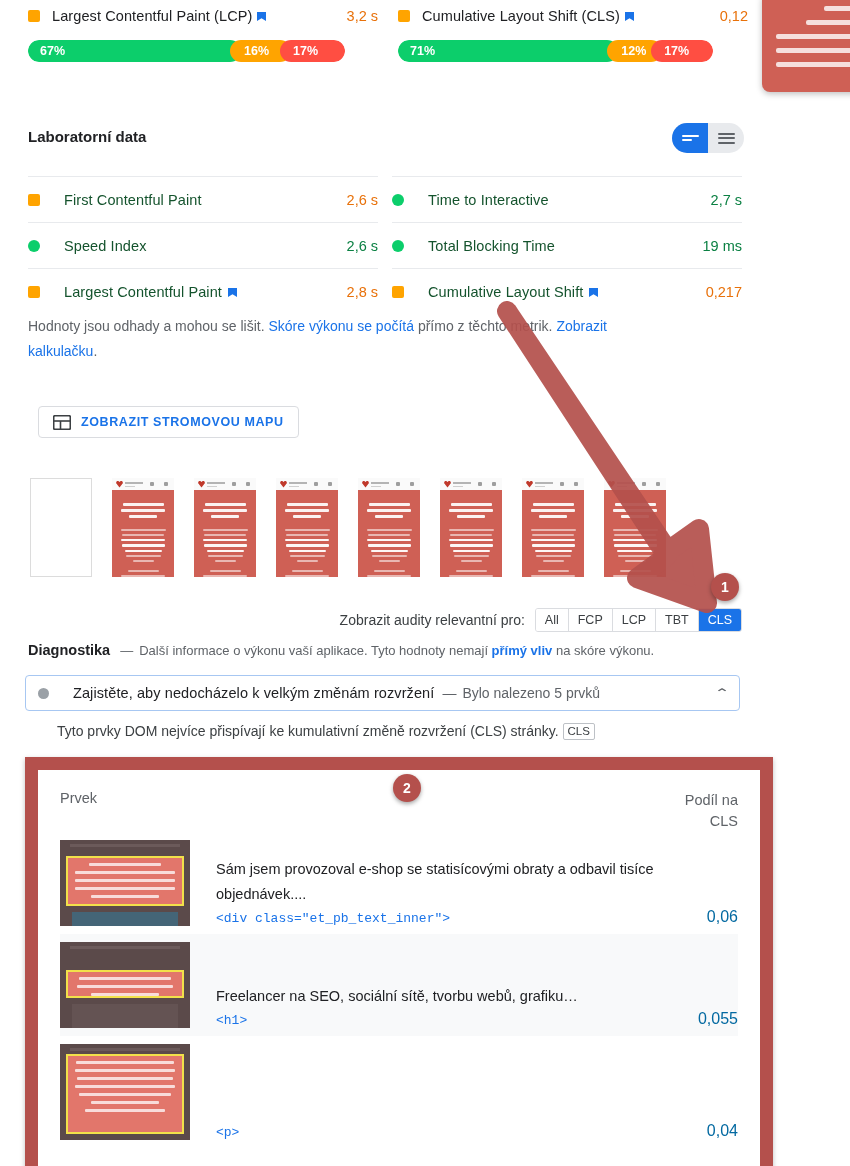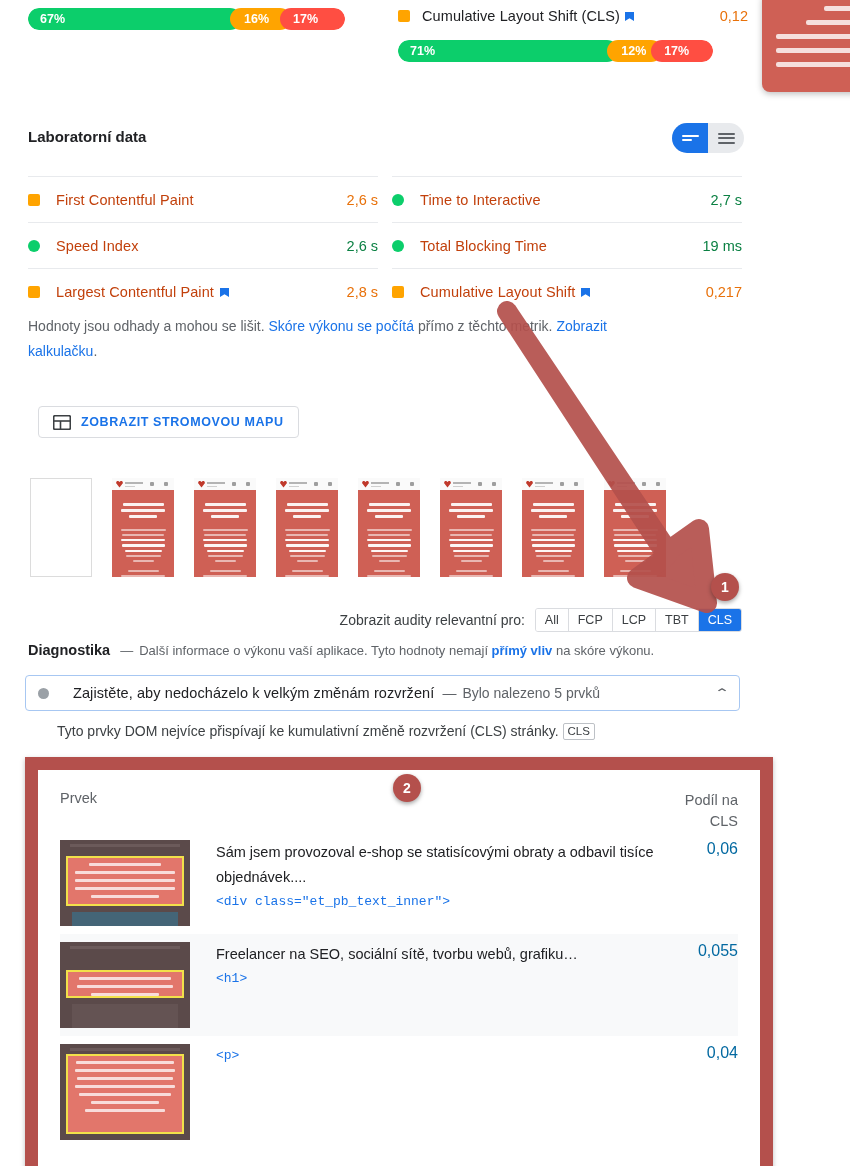--- a/index.html
+++ b/index.html
@@ -55,21 +55,21 @@
   .vt-lines { width:17px; }
   .vt-lines i { display:block; height:2px; border-radius:1px; margin:2.5px 0; }
   .vt-half.sel .vt-lines i { background:#fff; }
   .vt-half.alt .vt-lines i { background:#5f6368; }
 
   .metrics { position:absolute; left:28px; top:58px; width:714px; }
   .mrow { display:flex; }
   .mcell { width:350px; height:46px; display:flex; align-items:center;
            border-top:1px solid #e8eaed; }
   .mcell.right { margin-left:14px; }
-  .mname { font-size:14.5px; font-weight:500; margin-left:16px; color:#c2410c; letter-spacing:.1px; }
+  .mname { font-size:14.5px; font-weight:500; margin-left:24px; color:#14532d; letter-spacing:.1px; }
   .mval  { margin-left:auto; font-size:14.5px; font-weight:500; }
 
   .lab-note {
     position:absolute; left:28px; top:196px; width:640px;
     font-size:14px; line-height:25px; color:#5f6368;
   }
   .tree-btn {
     position:absolute; left:38px; top:288px; height:32px;
     border:1px solid #dadce0; border-radius:4px; background:#fff;
     display:flex; align-items:center; padding:0 14px; gap:10px; cursor:pointer;
@@ -128,21 +128,21 @@
   #highlight-frame {
     position:absolute; left:25px; top:757px; width:748px; height:427px;
     border:13px solid #b4504c; background:#fff;
     box-shadow:0 2px 5px rgba(0,0,0,.25);
   }
   .tbl { position:absolute; inset:0; overflow:hidden; background:#fff; padding:0 22px; }
   .tbl-head { display:flex; height:62px; padding-top:20px; }
   .tbl-h-left  { font-size:14.5px; color:#5f6368; }
   .tbl-h-right { margin-left:auto; font-size:14.5px; color:#5f6368; text-align:right;
                  line-height:21px; width:70px; }
-  .trow { display:flex; align-items:flex-start; min-height:96px; padding:8px 0; }
+  .trow { display:flex; align-items:flex-end; min-height:96px; padding:8px 0; }
   .trow.alt { background:#f8f9fa; }
   .thumb { width:130px; height:86px; flex:none; background:#5b4a4a; position:relative; overflow:hidden; }
   .thumb-inner { position:absolute; left:6px; right:6px; top:16px; bottom:20px;
                  background:#e2766b; border:2px solid #f2e14a; }
   .thumb-inner i { display:block; height:3px; background:#fff; opacity:.75; margin:5px 7px; border-radius:1px; }
   .thumb-inner i.s { width:60%; margin-left:auto; margin-right:auto; }
   .thumb-foot { position:absolute; left:12px; right:12px; bottom:0; height:14px; background:#3e6b82; opacity:.8; }
   .thumb-cap  { position:absolute; left:10px; right:10px; top:4px; height:3px; background:#6b5a5a; }
   .tcell { padding-left:26px; flex:1; }
   .tsnip { font-size:14.5px; line-height:25px; color:#202124; }
@@ -166,20 +166,28 @@
   #preview-popup i { display:block; height:5px; background:#fff; opacity:.8;
                      border-radius:2px; margin:9px 14px; }
   #preview-popup i.t { width:34px; margin-left:auto; margin-right:14px; margin-top:14px; }
 </style>
 </head>
 <body>
 
 <div id="core-vitals">
 
   <div class="cv-col left">
+    <div class="cv-head">
+      <span class="sq orange-sq"></span>
+      <span class="cv-name">Largest Contentful Paint (LCP)</span>
+      <svg class="flag-icon" width="11" height="13" viewBox="0 0 11 13">
+        <path d="M1 1h9v9L5.5 7.2 1 10z" fill="#1a73e8"></path>
+      </svg>
+      <span class="cv-value val-orange">3,2 s</span>
+    </div>
     <div class="cv-bar">
       <div class="seg good" style="width:213px">
           <span>67%</span>
         </div>
       <div class="seg avg" style="width:61px">
           <span>16%</span>
         </div>
       <div class="seg poor" style="width:65px">
           <span>17%</span>
         </div>

